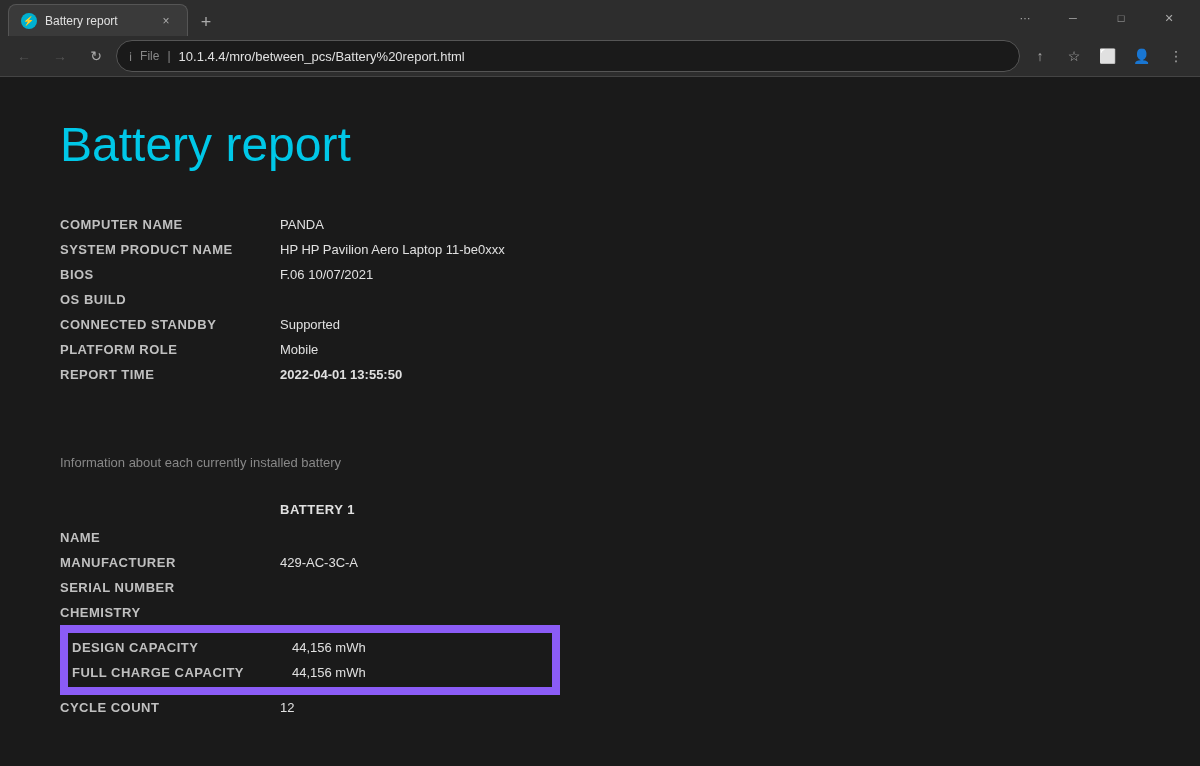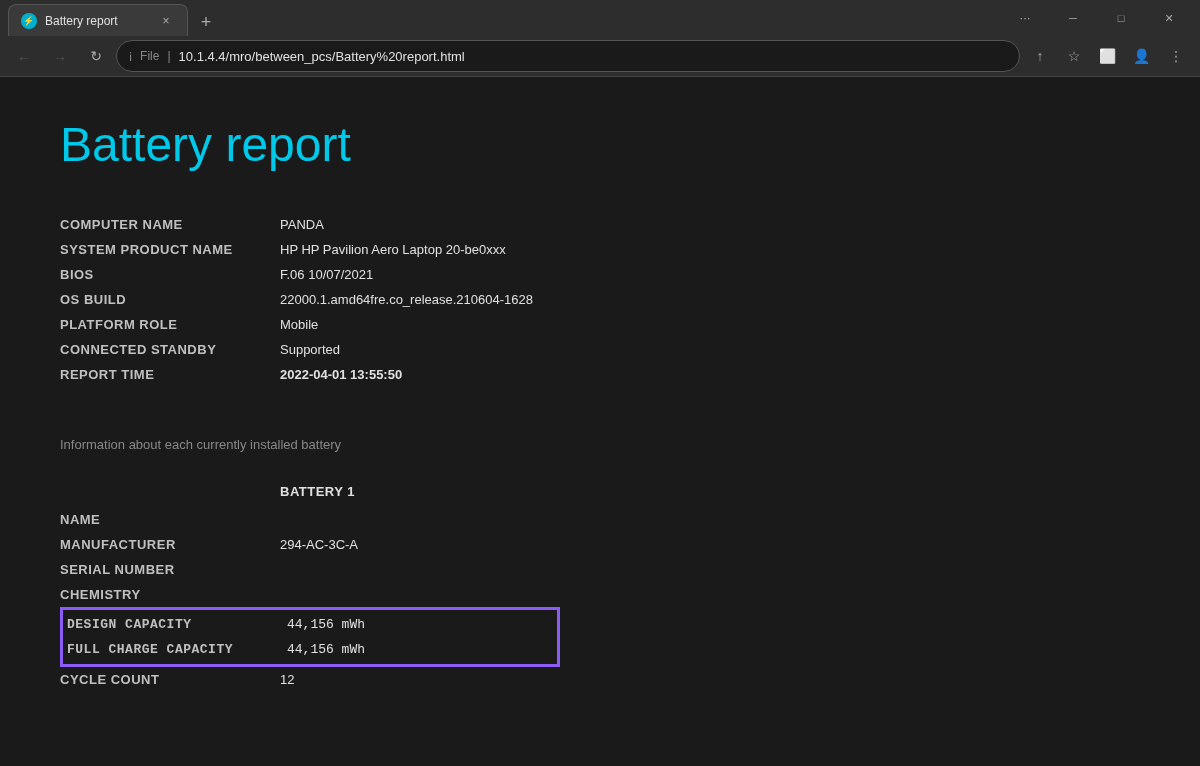--- a/index.html
+++ b/index.html
@@ -178,21 +178,21 @@
     }
 
     .page-title {
       font-size: 48px;
       color: #00c8e8;
       font-weight: 300;
       margin-bottom: 40px;
     }
 
     .info-table {
-      margin-bottom: 50px;
+      margin-bottom: 68px;
     }
 
     .info-row {
       display: flex;
       padding: 5px 0;
       font-size: 13px;
     }
 
     .info-label {
       width: 220px;
@@ -258,23 +258,22 @@
       font-weight: 600;
       letter-spacing: 0.5px;
     }
 
     .battery-row-value {
       flex: 1;
       color: #e0e0e0;
     }
 
     .highlighted-rows {
-      border: 3px solid #8b5cf6;
+      border: 8px solid #8b5cf6;
       padding: 2px 0;
-      font-family: Liberation Mono, monospace;
     }
 
     .highlighted-rows .battery-data-row {
       padding: 5px 4px;
     }
   </style>
 </head>
 <body>
 
 <div class="browser-chrome">
@@ -325,37 +324,36 @@
 
   <h1 class="page-title">Battery report</h1>
 
   <div class="info-table">
     <div class="info-row">
       <span class="info-label">COMPUTER NAME</span>
       <span class="info-value">PANDA</span>
     </div>
     <div class="info-row">
       <span class="info-label">SYSTEM PRODUCT NAME</span>
-      <span class="info-value">HP HP Pavilion Aero Laptop 20-be0xxx</span>
+      <span class="info-value">HP HP Pavilion Aero Laptop 11-be0xxx</span>
     </div>
     <div class="info-row">
       <span class="info-label">BIOS</span>
       <span class="info-value">F.06 10/07/2021</span>
     </div>
     <div class="info-row">
       <span class="info-label">OS BUILD</span>
-      <span class="info-value">22000.1.amd64fre.co_release.210604-1628</span>
+    </div>
+    <div class="info-row">
+      <span class="info-label">CONNECTED STANDBY</span>
+      <span class="info-value">Supported</span>
     </div>
     <div class="info-row">
       <span class="info-label">PLATFORM ROLE</span>
       <span class="info-value">Mobile</span>
-    </div>
-    <div class="info-row">
-      <span class="info-label">CONNECTED STANDBY</span>
-      <span class="info-value">Supported</span>
     </div>
     <div class="info-row">
       <span class="info-label">REPORT TIME</span>
       <span class="info-value bold">2022-04-01  13:55:50</span>
     </div>
   </div>
 
   <div>
     <p class="section-subtitle">Information about each currently installed battery</p>
 
@@ -366,21 +364,21 @@
         <div class="battery-col-value">BATTERY 1</div>
       </div>
 
       <div class="battery-data-row">
         <span class="battery-row-label">NAME</span>
         <span class="battery-row-value"></span>
       </div>
 
       <div class="battery-data-row">
         <span class="battery-row-label">MANUFACTURER</span>
-        <span class="battery-row-value">294-AC-3C-A</span>
+        <span class="battery-row-value">429-AC-3C-A</span>
       </div>
 
       <div class="battery-data-row">
         <span class="battery-row-label">SERIAL NUMBER</span>
         <span class="battery-row-value"></span>
       </div>
 
       <div class="battery-data-row">
         <span class="battery-row-label">CHEMISTRY</span>
       </div>

